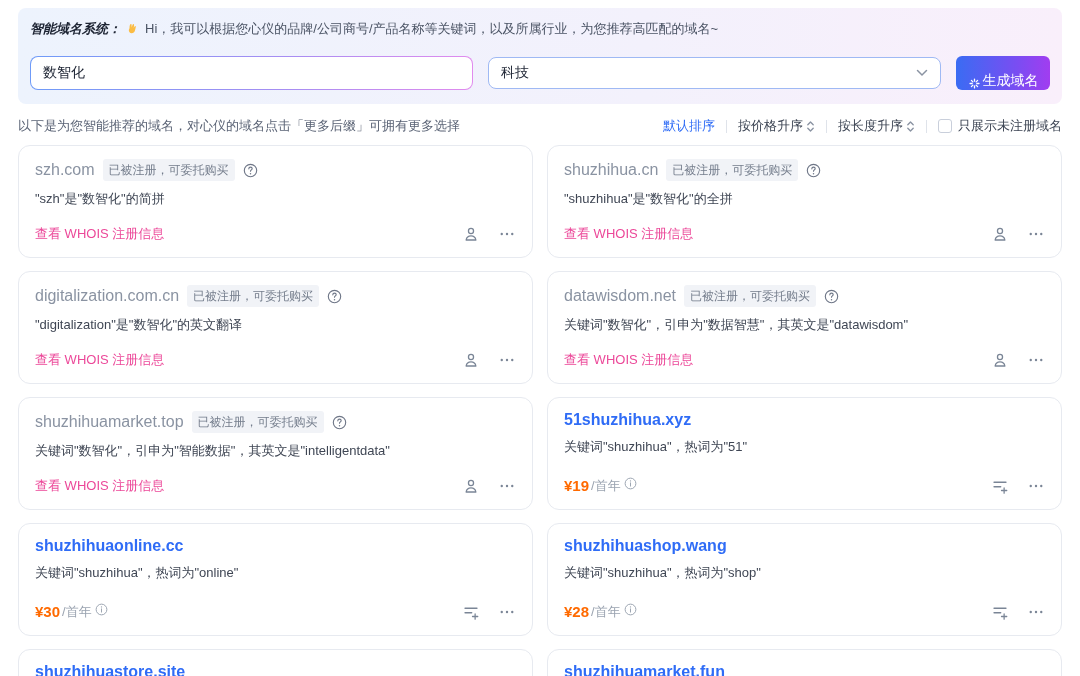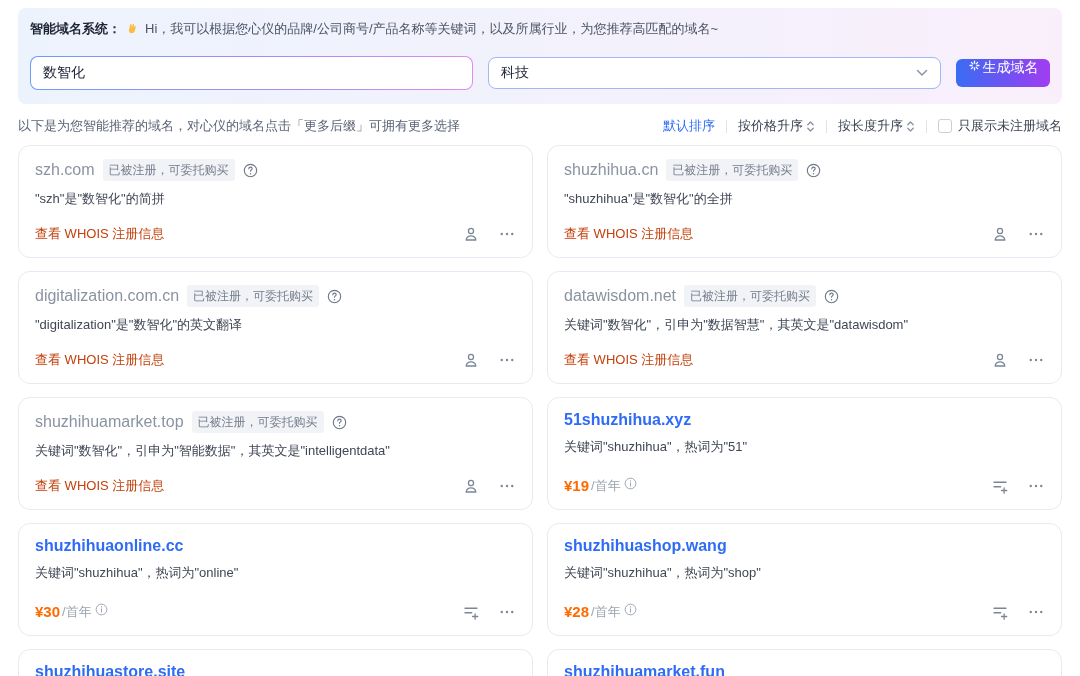--- a/index.html
+++ b/index.html
@@ -3,35 +3,35 @@
 <meta charset="utf-8">
 <style>
   * { margin:0; padding:0; box-sizing:border-box; }
   html,body { width:1080px; height:676px; overflow:hidden; background:#fff;
     font-family:"Liberation Sans","DejaVu Sans",sans-serif; }
 
   
   .assistant-bar { margin:8px 18px 0; border-radius:8px; padding:12px 12px 14px;
     background:linear-gradient(90deg,#edf3fd 0%,#f3f1fc 60%,#f9effb 100%); }
   .intro-row { display:flex; align-items:center; gap:5px; font-size:13px; color:#4a5364; }
-  .intro-label { font-weight:bold; color:#1d2433; }
+  .intro-label { font-weight:bold; color:#1d2433;font-style:italic; }
   .controls-row { margin-top:18px; display:flex; align-items:center; gap:15px; height:34px; }
   .kw-input { width:443px; height:34px; border-radius:8px; border:1.5px solid transparent;
     background:linear-gradient(#fff,#fff) padding-box,
                linear-gradient(90deg,#6f9bf8,#b championsc) border-box;
     background:linear-gradient(#fff,#fff) padding-box,
                linear-gradient(90deg,#6f9bf8 0%,#a98df2 60%,#e18bee 100%) border-box;
     padding:0 12px; font-size:14px; color:#1d2433; outline:none;
     font-family:"Liberation Sans","DejaVu Sans",sans-serif; }
   .industry-select { flex:1; height:32px; border:1px solid #9fb9f4; border-radius:8px;
     background:#fff; display:flex; align-items:center; justify-content:space-between;
     padding:0 12px; font-size:14px; color:#1d2433; cursor:pointer; }
-  .gen-btn { width:94px; height:28px; border:none; border-radius:6px; cursor:pointer;
+  .gen-btn { width:94px; height:34px; border:none; border-radius:6px; cursor:pointer;
     background:linear-gradient(90deg,#3a6cf3,#7a4df2 65%,#a13df0); color:#fff; font-size:14px;
-    display:flex; align-items:flex-start; justify-content:center; gap:2px;
+    display:flex; align-items:flex-end; justify-content:center; gap:2px;
     font-family:"Liberation Sans","DejaVu Sans",sans-serif; }
 
   
   .results-header { margin:13px 18px 10px; display:flex; justify-content:space-between;
     align-items:center; font-size:13px; }
   .tip { color:#5a6375; }
   .sort-group { display:flex; align-items:center; gap:11px; color:#3c4453; }
   .sort-item { display:flex; align-items:center; gap:3px; cursor:pointer; }
   .sort-item.active { color:#2f6cf6; }
   .vdiv { width:1px; height:13px; background:#dfe3ea; }
@@ -47,21 +47,21 @@
   .card-head { display:flex; align-items:center; gap:8px; }
   .domain { font-size:16px; }
   .card.registered .domain { color:#8a93a2; font-weight:500; }
   .card.available .domain { color:#2f6cf6; font-weight:700; }
   .badge { font-size:12px; color:#747d8c; background:#f1f3f7; border-radius:3px;
     padding:2.5px 6px; white-space:nowrap; }
   .help { display:flex; align-items:center; color:#6e7687; }
   .desc { margin-top:9px; font-size:13px; color:#3f4654; }
   .card-foot { margin-top:auto; display:flex; justify-content:space-between; align-items:center; }
   .foot-left { display:flex; align-items:center; }
-  .whois { font-size:13px; color:#c2410c; text-decoration:none; cursor:pointer; }
+  .whois { font-size:13px; color:#ec4899; text-decoration:none; cursor:pointer; }
   .price-wrap { display:flex; align-items:flex-start; gap:2px; }
   .amt { color:#ff6a00; font-weight:700; font-size:15px; }
   .per { color:#9aa3b0; font-size:13px; }
   .info-ic { display:flex; align-items:center; color:#9aa3b0; margin-left:1px; }
   .foot-icons { display:flex; align-items:center; gap:18px; color:#7a8596; }
   .foot-icons span { display:flex; align-items:center; cursor:pointer; }
 </style>
 </head>
 <body>
 

